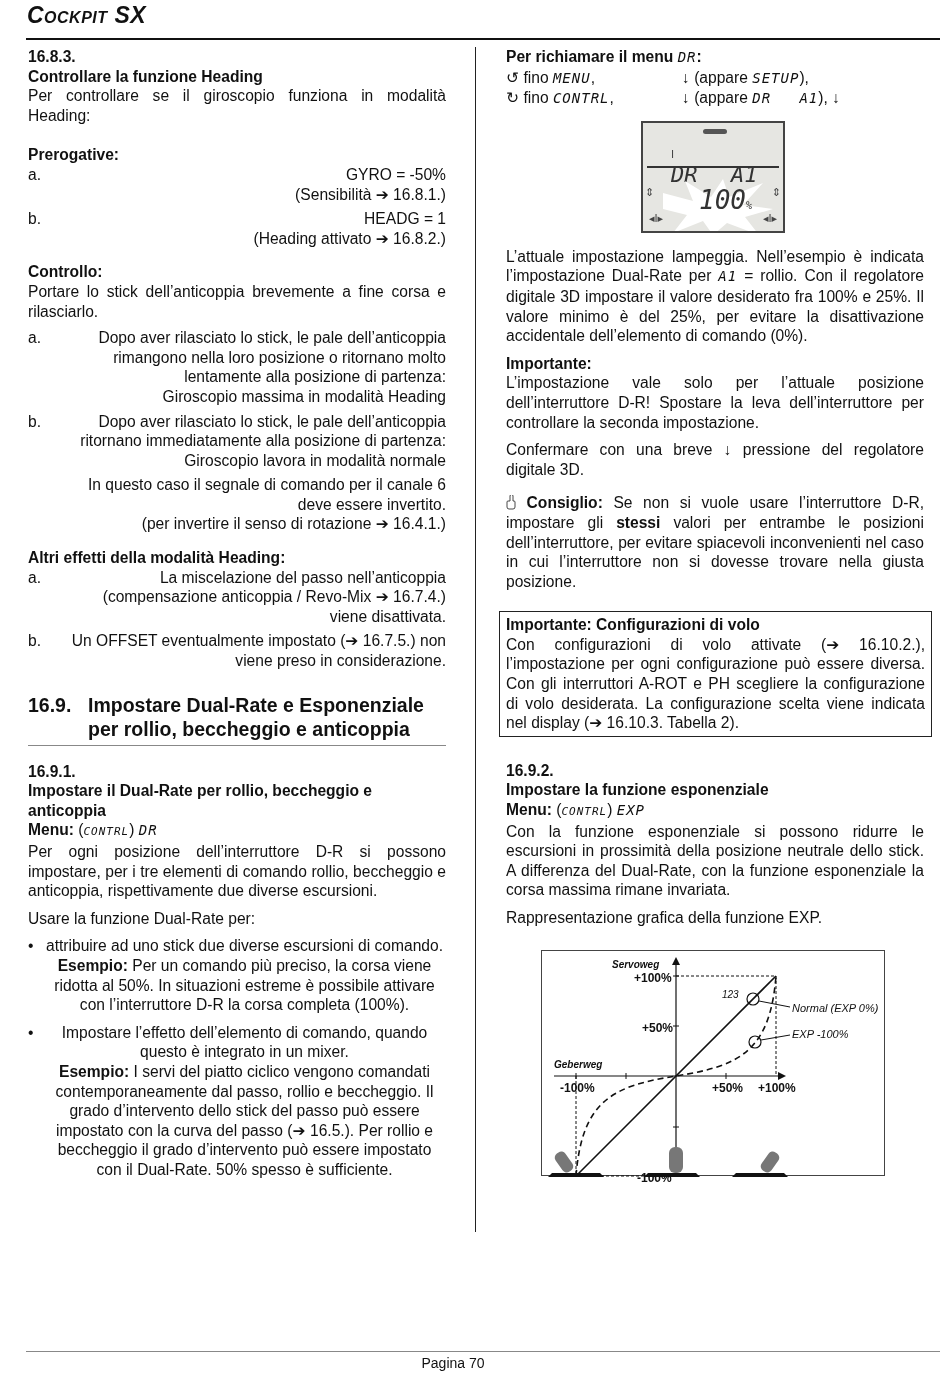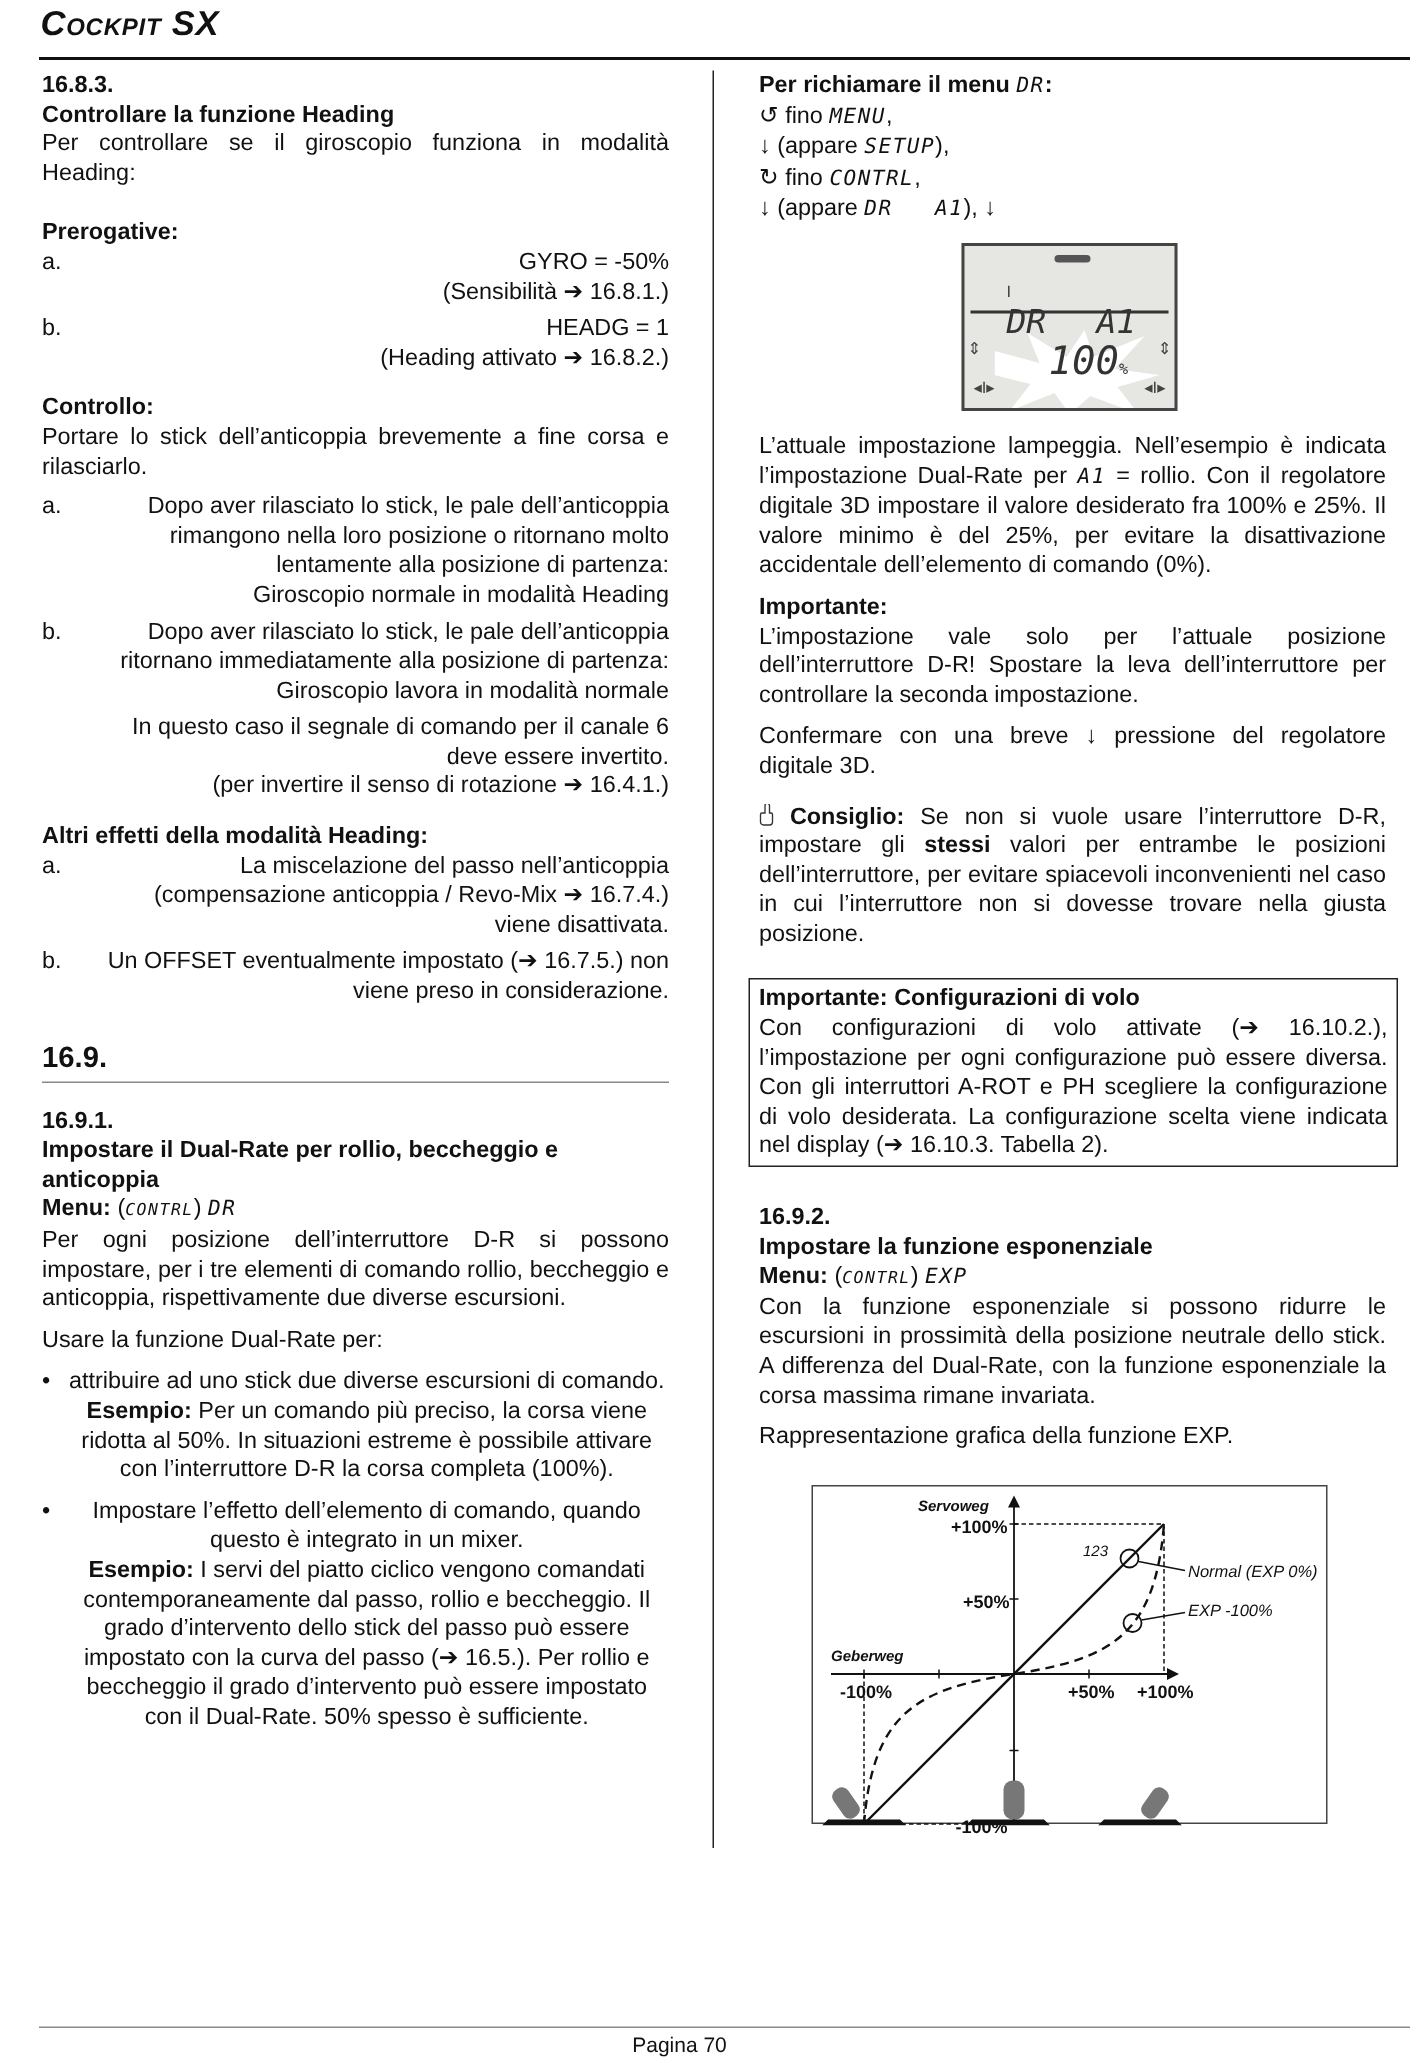--- a/index.html
+++ b/index.html
@@ -21,21 +21,21 @@
   .item .lbl { width: 36px; flex: none; }
   .item .txt { flex: 1; text-align: right; }
   .bullet { display: flex; margin-top: 8px; }
   .bullet .dot { width: 15px; flex: none; }
   .bullet .txt { flex: 1; text-align: center; }
   .h2 { font-weight: bold; font-size: 19.5px; line-height: 24px; display: flex; padding-bottom: 4px; border-bottom: 1px solid #888; }
   .h2 .num { width: 60px; flex: none; }
   .gap-s { height: 8px; }
   .gap-m { height: 14px; }
   .gap-l { height: 20px; }
-  .nav-row { display: flex; flex-direction: column; }
+  .nav-row { display: flex; }
   .nav-row .l { width: 176px; }
   .lcd-box { width: 144px; height: 112px; margin: 12px 0 0 135px; border: 2px solid #444; background: #e6e6e2; position: relative; overflow: hidden; }
   .lcd-box .line { position: absolute; left: 4px; right: 4px; top: 43px; height: 2px; background: #333; }
   .lcd-box .t1 { position: absolute; left: 28px; top: 42px; font-family: "DejaVu Sans Mono", monospace; font-style: italic; font-size: 22px; color: #333; }
   .lcd-box .t2 { position: absolute; left: 88px; top: 42px; font-family: "DejaVu Sans Mono", monospace; font-style: italic; font-size: 22px; color: #333; }
   .lcd-box .val { position: absolute; left: 56px; top: 68px; font-family: "DejaVu Sans Mono", monospace; font-style: italic; font-size: 26px; color: #333; z-index: 2; }
   .lcd-box .burst { position: absolute; left: 20px; top: 56px; z-index: 1; }
   .lcd-box .heli { position: absolute; left: 60px; top: 6px; width: 24px; height: 5px; background: #555; border-radius: 3px; }
   .lcd-box .mk { position: absolute; font-size: 11px; color: #444; }
   .boxed { border: 1.5px solid #222; padding: 3px 6px 3px 6px; margin-left: -7px; width: 433px; }
@@ -71,21 +71,21 @@
   <div class="item">
     <span class="lbl">b.</span>
     <span class="txt"><span>HEADG = 1</span><br><span>(Heading attivato ➔ 16.8.2.)</span></span>
   </div>
   <div class="gap-m"></div>
 
   <div class="b">Controllo:</div>
   <p>Portare lo stick dell’anticoppia brevemente a fine corsa e rilasciarlo.</p>
   <div class="item" style="margin-top:7px">
     <span class="lbl">a.</span>
-    <span class="txt"><span>Dopo aver rilasciato lo stick, le pale dell’anticoppia rimangono nella loro posizione o ritornano molto lentamente alla posizione di partenza:</span><br><span>Giroscopio normale in modalità Heading</span></span>
+    <span class="txt"><span>Dopo aver rilasciato lo stick, le pale dell’anticoppia rimangono nella loro posizione o ritornano molto lentamente alla posizione di partenza:</span><br><span>Giroscopio massima in modalità Heading</span></span>
   </div>
   <div class="item">
     <span class="lbl">b.</span>
     <span class="txt"><span>Dopo aver rilasciato lo stick, le pale dell’anticoppia ritornano immediatamente alla posizione di partenza:</span><br><span>Giroscopio lavora in modalità normale</span>
       <span style="display:block;margin-top:5px">In questo caso il segnale di comando per il canale 6 deve essere invertito.</span>
       <span style="display:block">(per invertire il senso di rotazione ➔ 16.4.1.)</span></span>
   </div>
   <div class="gap-m"></div>
 
   <div class="b">Altri effetti della modalità Heading:</div>
@@ -94,20 +94,21 @@
     <span class="txt">La miscelazione del passo nell’anticoppia (compensazione anticoppia / Revo-Mix ➔ 16.7.4.) viene disattivata.</span>
   </div>
   <div class="item">
     <span class="lbl">b.</span>
     <span class="txt">Un OFFSET eventualmente impostato (➔ 16.7.5.) non viene preso in considerazione.</span>
   </div>
   <div style="height:22px"></div>
 
   <div class="h2">
     <span class="num">16.9.</span>
+    <span>Impostare Dual-Rate e Esponenziale per rollio, beccheggio e anticoppia</span>
   </div>
   <div style="height:16px"></div>
 
   <div class="sec-head">
     <span class="sec-num">16.9.1.</span>
     <span><span>Impostare il Dual-Rate per rollio, beccheggio e anticoppia</span><br>
       <span>Menu:</span>
       <span style="font-weight:normal"> (<span class="lcd-small">CONTRL</span>) <span class="lcd">DR</span></span>
     </span>
   </div>

